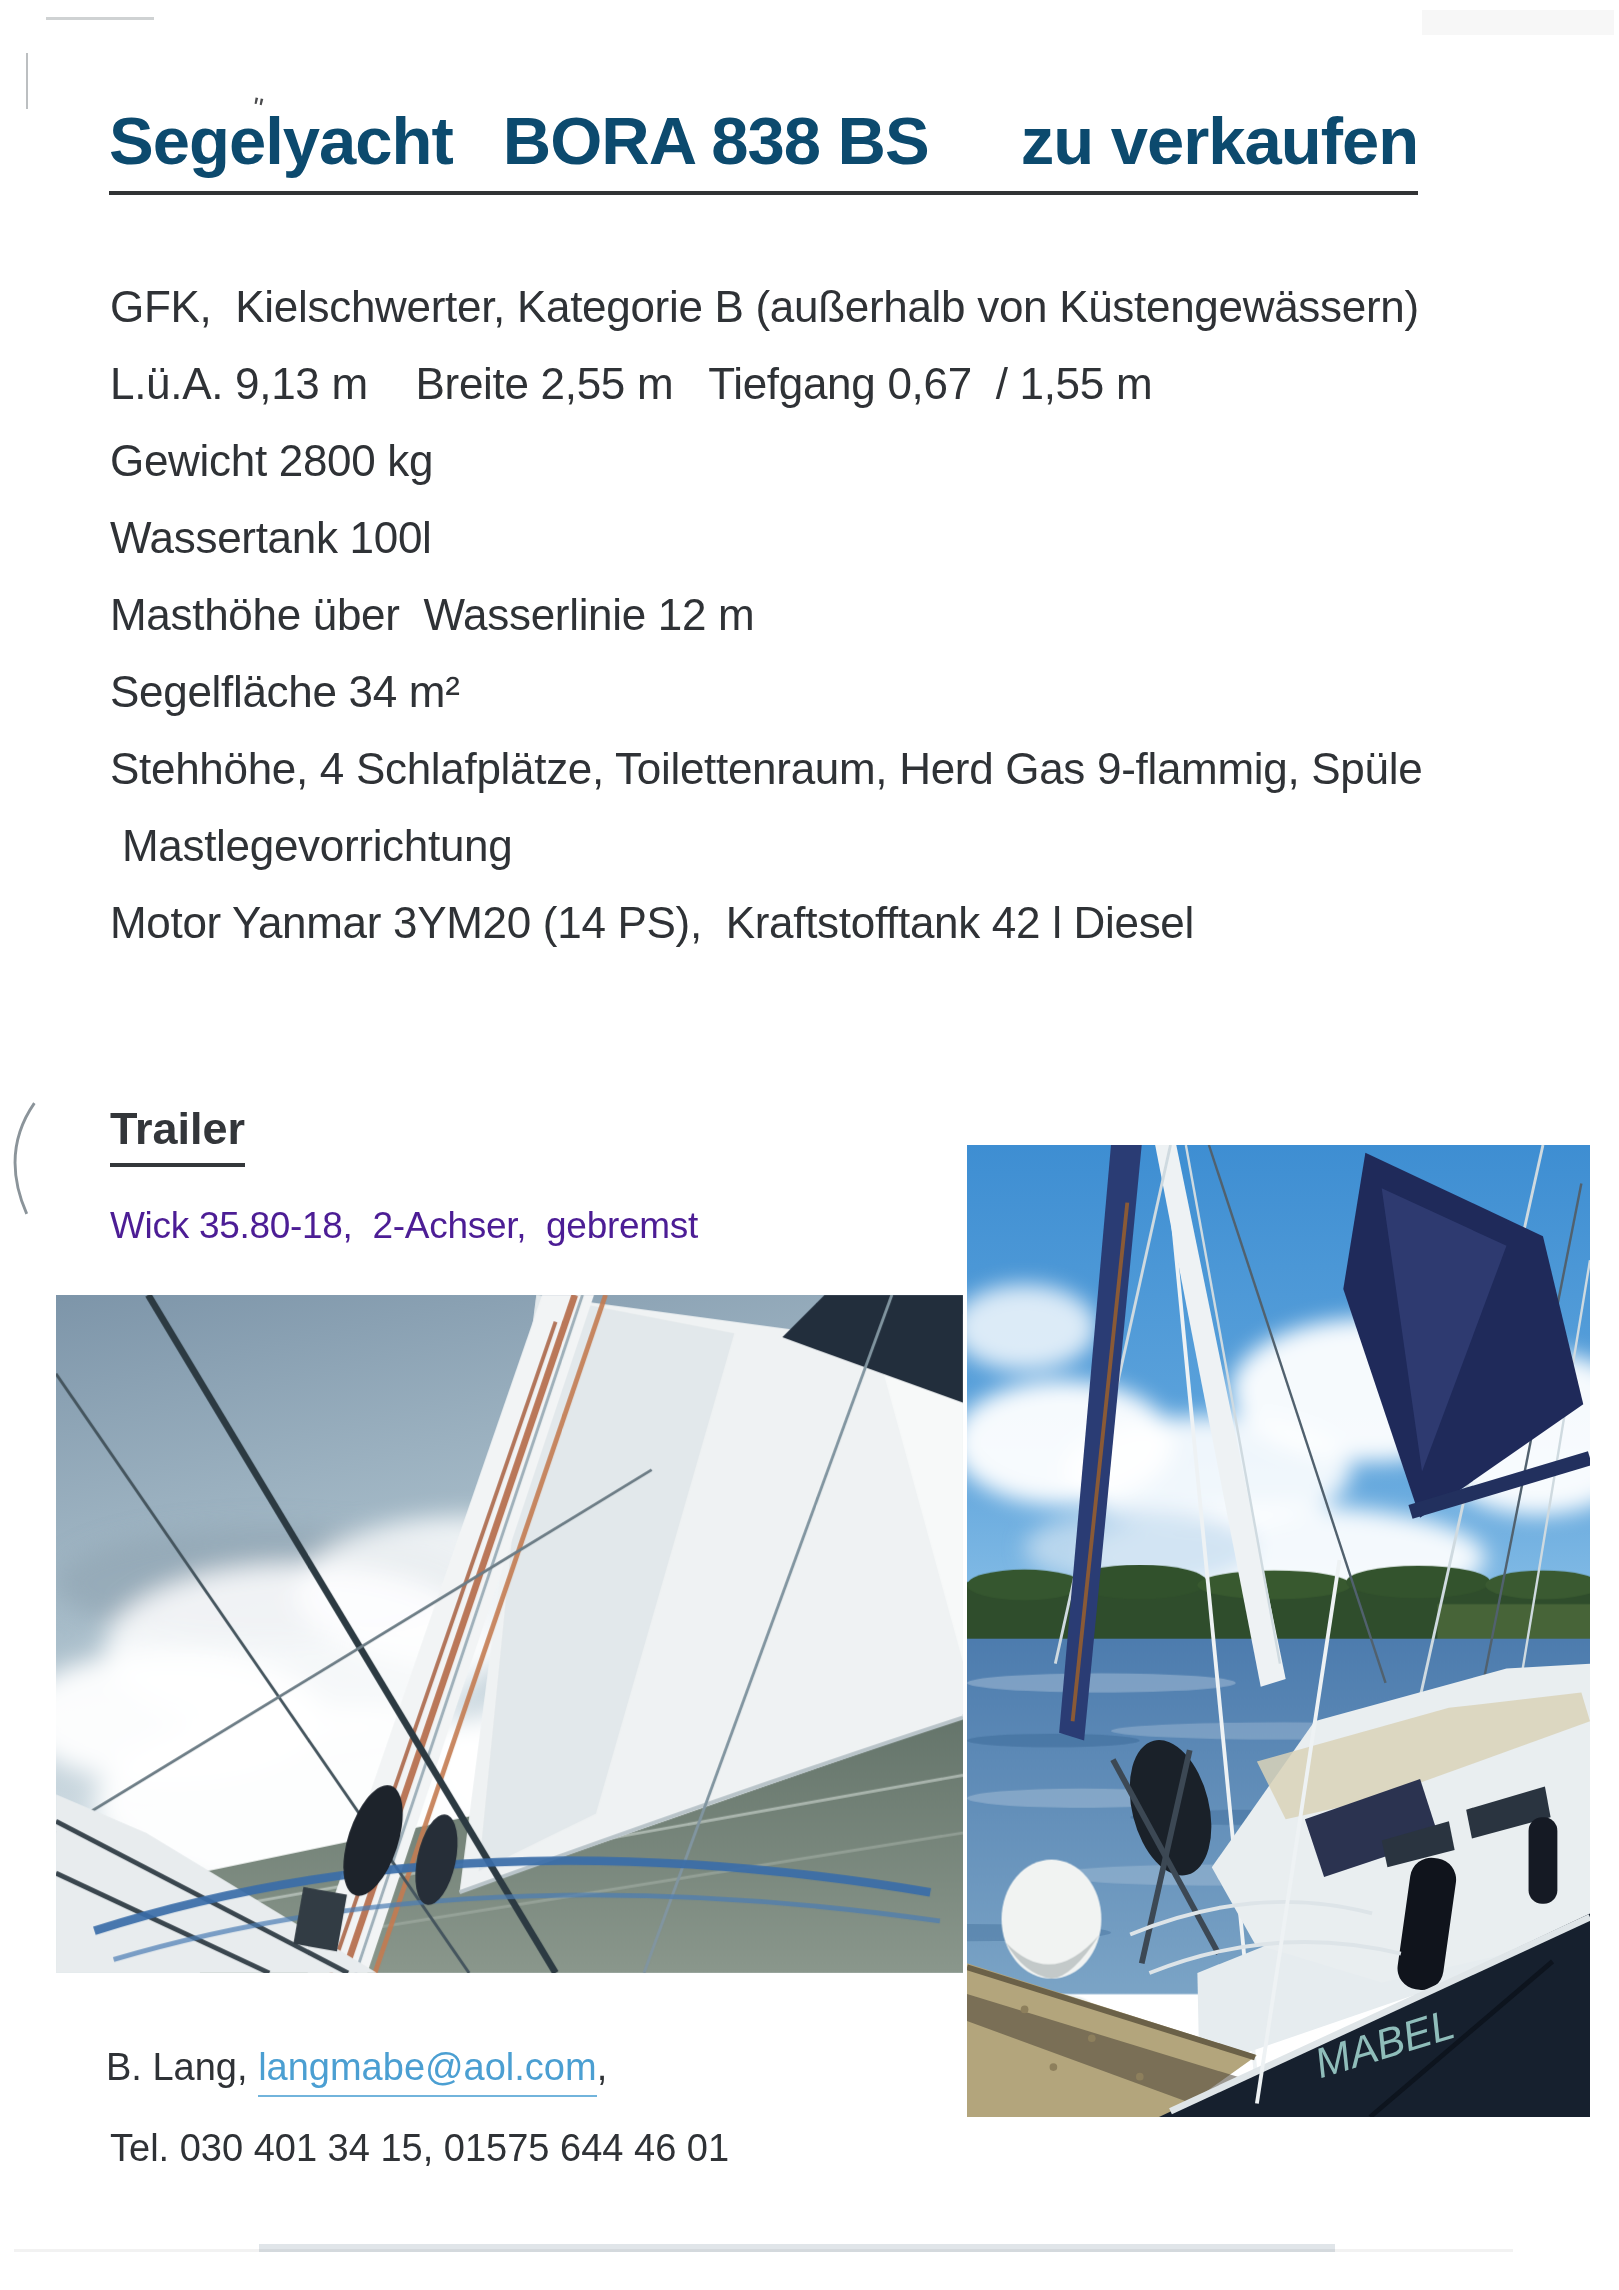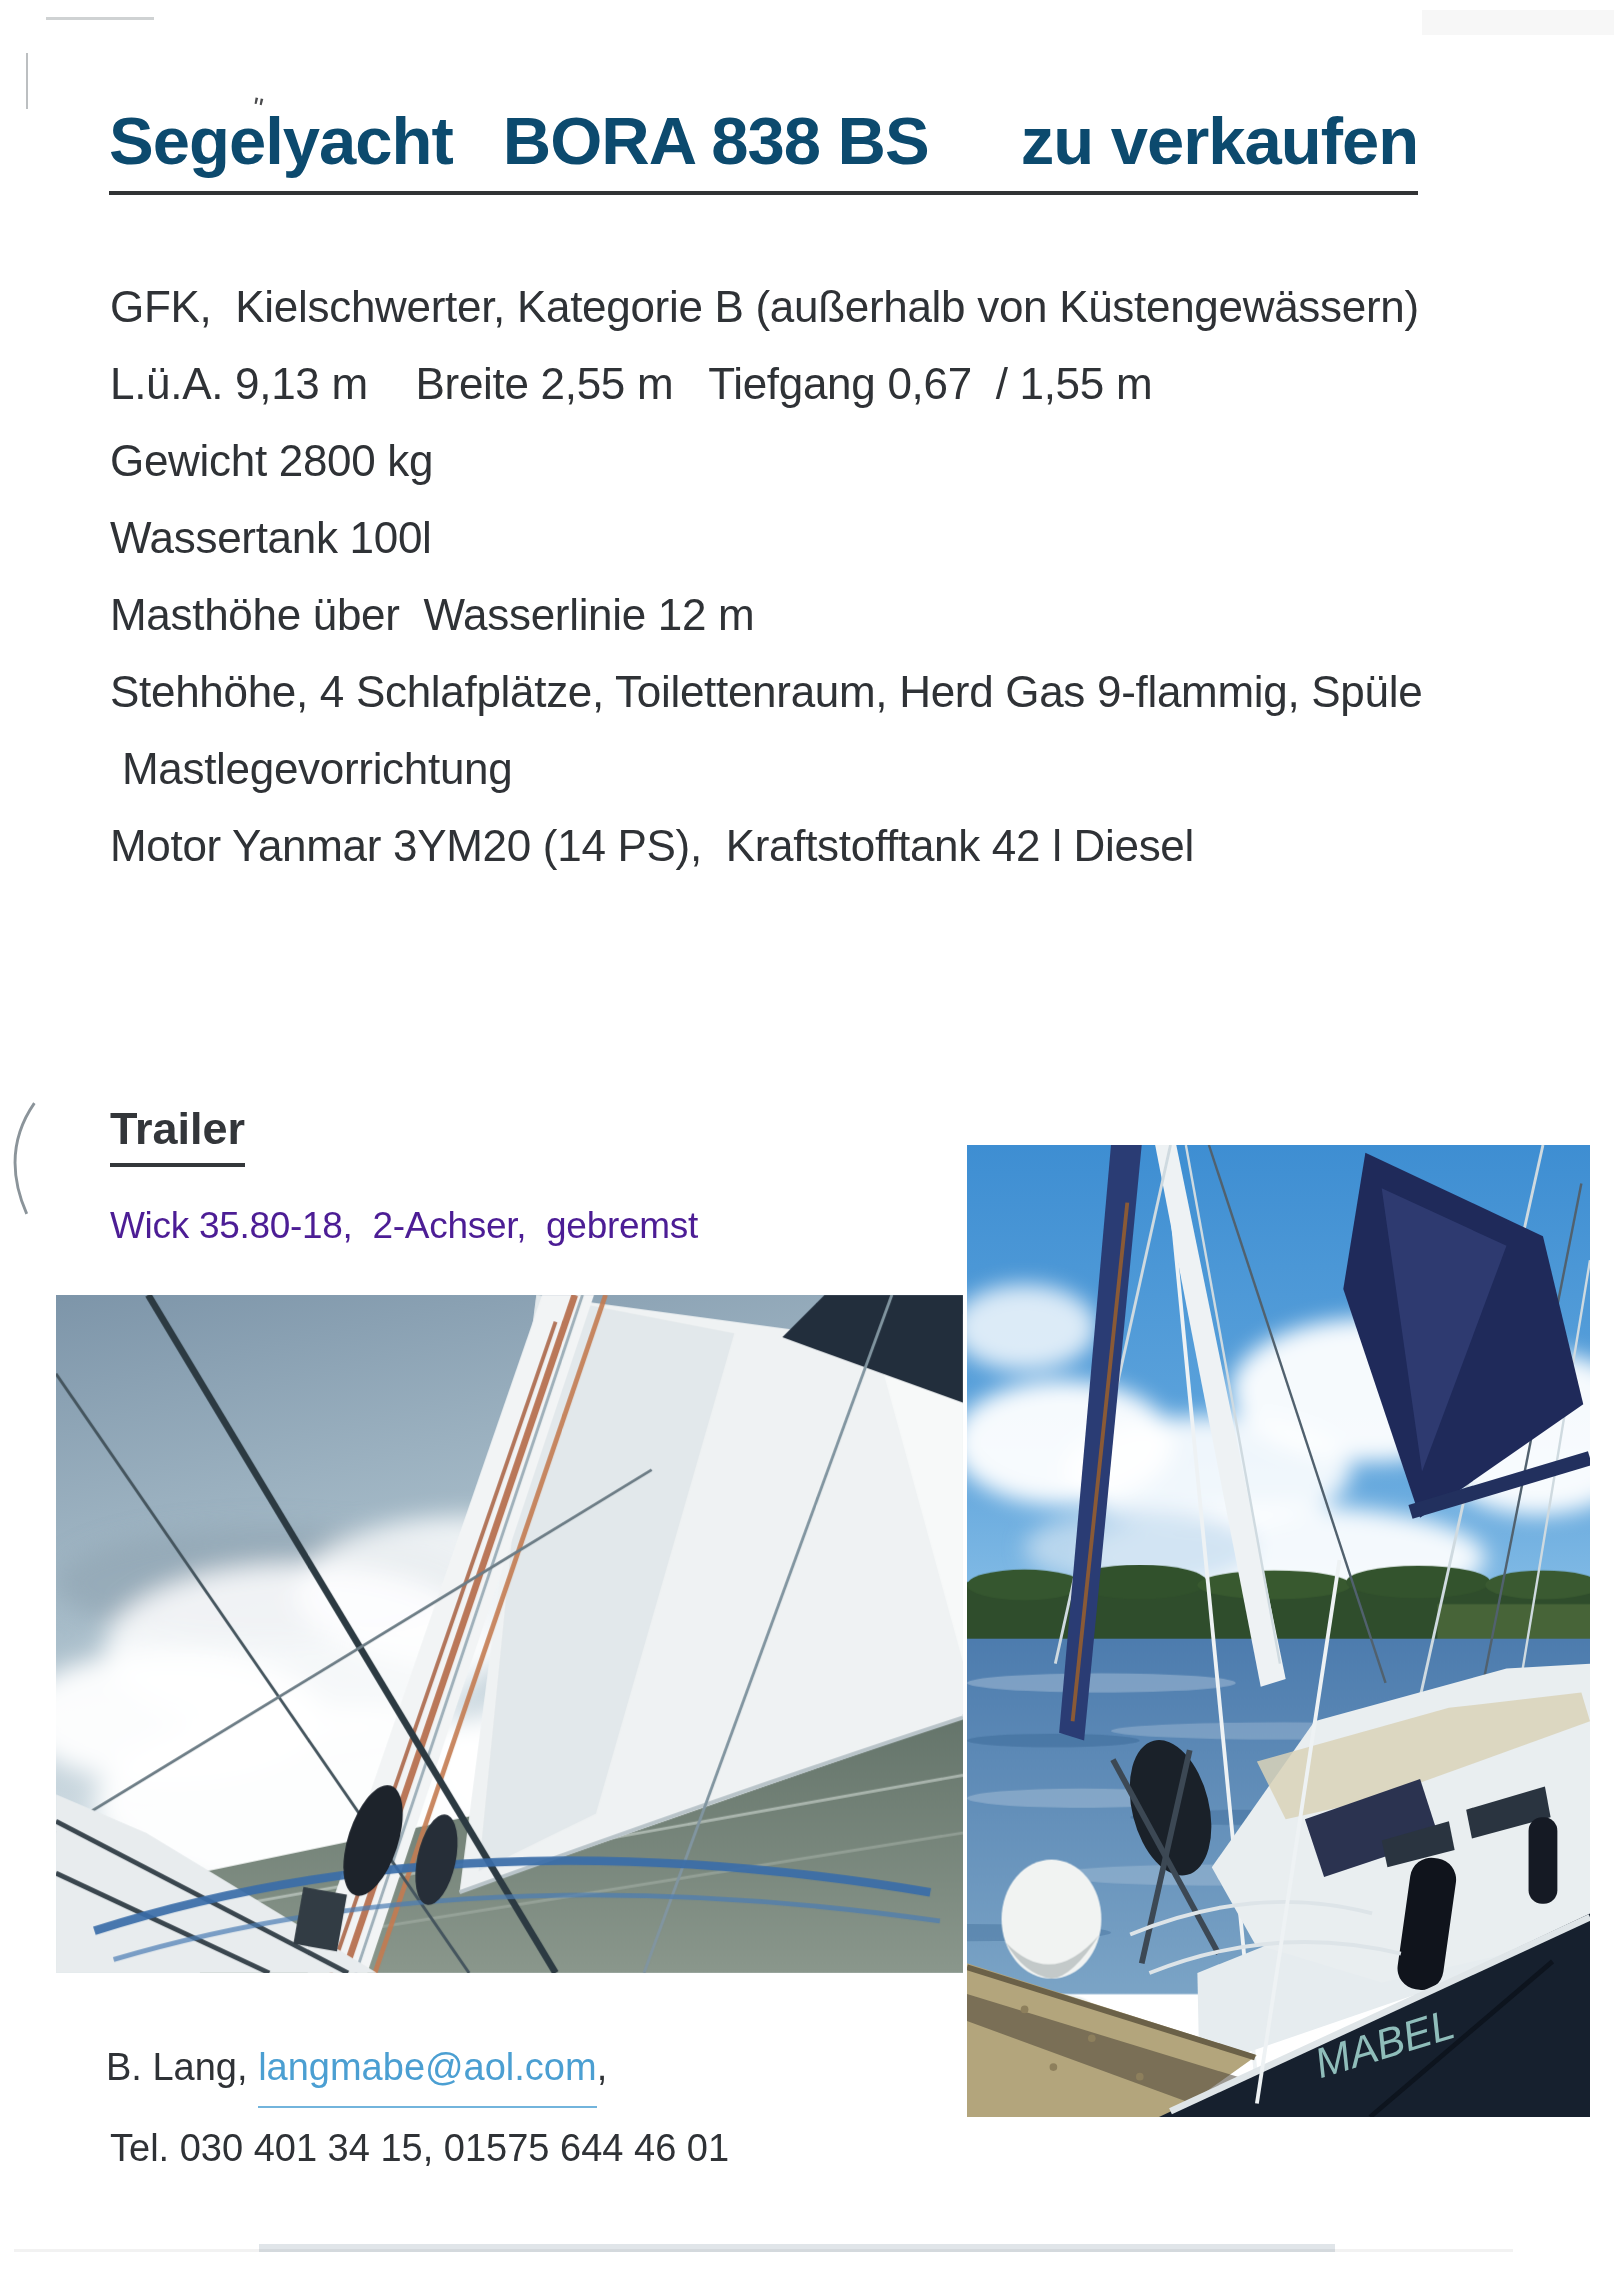--- a/index.html
+++ b/index.html
@@ -26,21 +26,21 @@
   
   #trailer-heading{
     left:110px;top:1103px;font-size:45px;font-weight:700;color:#33363a;
     border-bottom:4.8px solid #34373a;padding-bottom:7.7px;display:inline-block;
   }
   #trailer-details{left:110px;top:1205px;font-size:37px;color:#4c1d95;white-space:pre-wrap;letter-spacing:-0.3px;}
   
   #contact-line{left:106px;top:2046px;font-size:38px;color:#2f3236;white-space:pre;}
   #contact-email{
     color:#4b9fd2;text-decoration:none;border-bottom:2.9px solid #72b4dc;
-    padding-bottom:18px;cursor:pointer;
+    padding-bottom:7px;cursor:pointer;
   }
   #phone-line{left:110px;top:2127px;font-size:38px;color:#2f3236;white-space:pre;}
   
   #photo-left{left:56px;top:1295px;width:907px;height:678px;}
   #photo-right{left:967px;top:1145px;width:623px;height:972px;}
   #photo-left svg,#photo-right svg{display:block;width:100%;height:100%;}
   
   .artifact{pointer-events:none;}
   #mark-corner-v{left:26px;top:53px;width:1.9px;height:56px;background:#bcbfc1;}
   #mark-corner-h{left:46px;top:17.3px;width:108px;height:2.9px;background:#cfd2d3;}
@@ -68,20 +68,21 @@
   <h1 class="abs" id="title" style="margin:0;">
     <span class="w1">Segelyacht</span><span class="w2">BORA 838 BS</span><span>zu verkaufen</span>
   </h1>
 
   <div class="abs" id="specs">
     <div class="spec-line">GFK,  Kielschwerter, Kategorie B (außerhalb von Küstengewässern)</div>
     <div class="spec-line">L.ü.A. 9,13 m    Breite 2,55 m   Tiefgang 0,67  / 1,55 m</div>
     <div class="spec-line">Gewicht 2800 kg</div>
     <div class="spec-line">Wassertank 100l</div>
     <div class="spec-line">Masthöhe über  Wasserlinie 12 m</div>
+    <div class="spec-line">Segelfläche 34 m²</div>
     <div class="spec-line">Stehhöhe, 4 Schlafplätze, Toilettenraum, Herd Gas 9-flammig, Spüle</div>
     <div class="spec-line"> Mastlegevorrichtung</div>
     <div class="spec-line">Motor Yanmar 3YM20 (14 PS),  Kraftstofftank 42 l Diesel</div>
   </div>
 
   <h2 class="abs" id="trailer-heading" style="margin:0;">Trailer</h2>
   <div class="abs" id="trailer-details">Wick 35.80-18,  2-Achser,  gebremst</div>
 
   <div class="abs" id="photo-right">
     <svg viewBox="0 0 649 1012" preserveAspectRatio="none">

